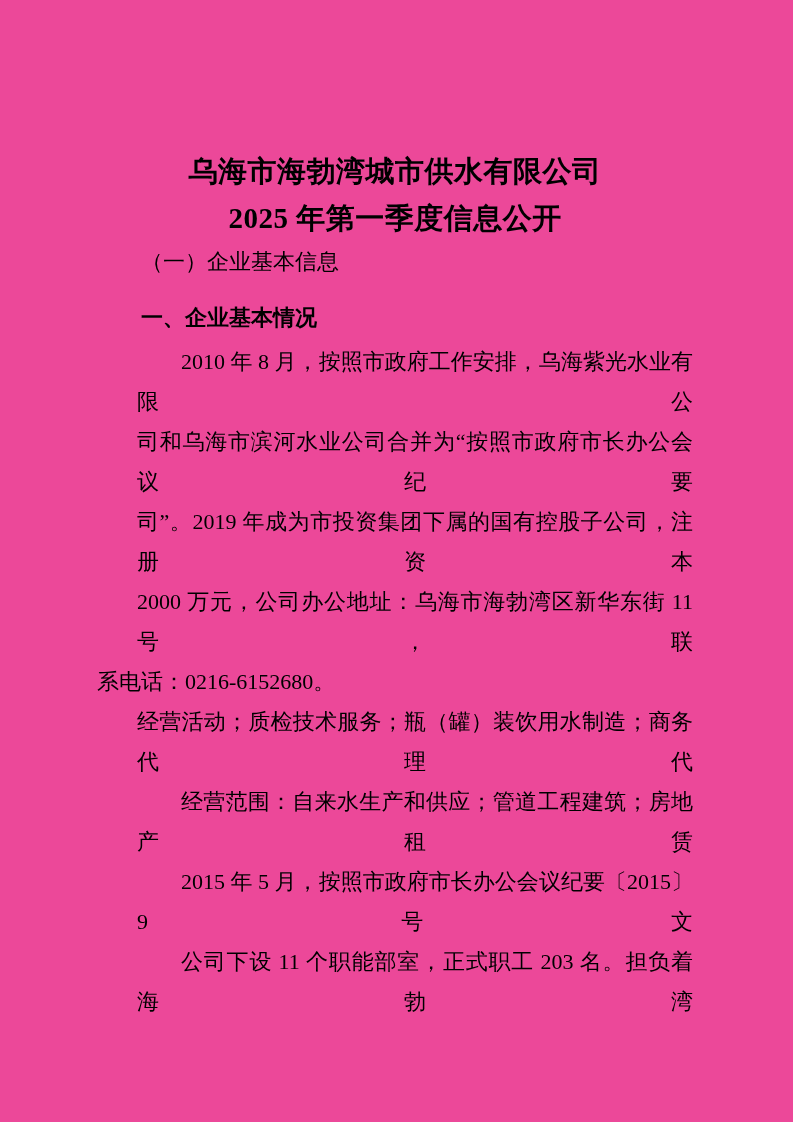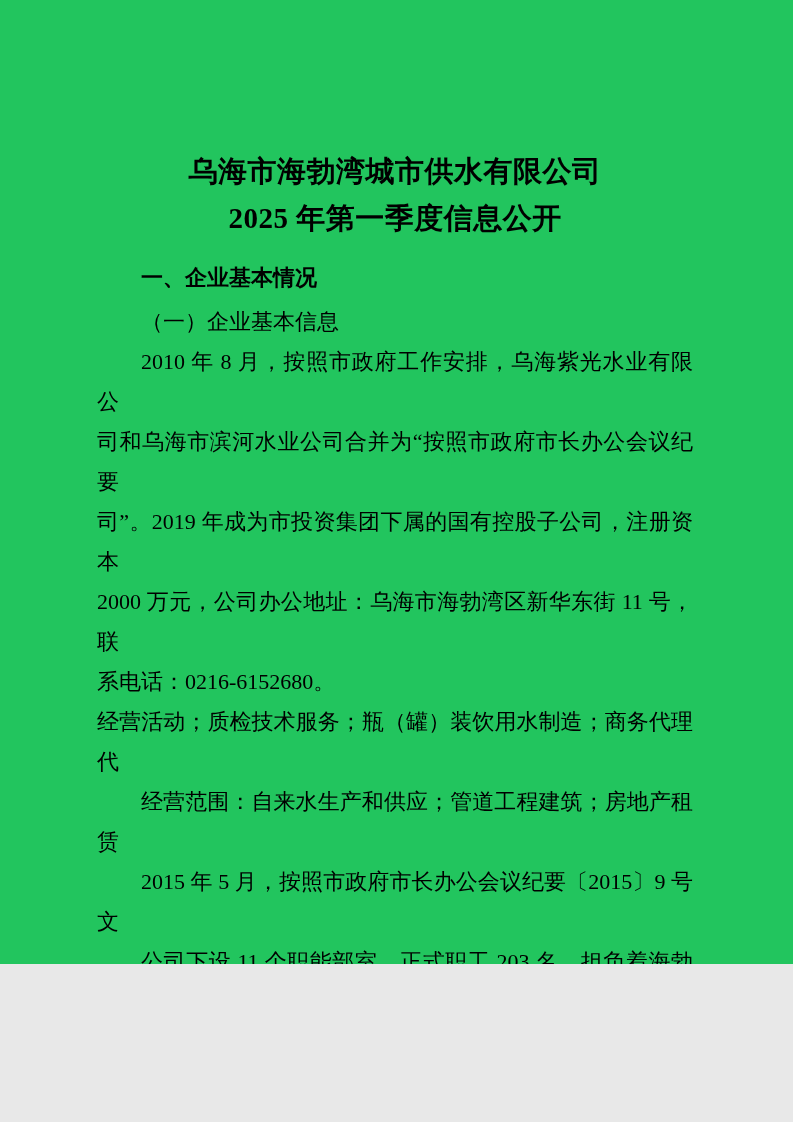--- a/index.html
+++ b/index.html
@@ -3,23 +3,23 @@
 <meta charset="utf-8">
 <style>
   html, body {
     margin: 0;
     padding: 0;
     background: #e8e8e8;
   }
   .page {
     position: relative;
     width: 793px;
-    height: 964px;
+    height: 1122px;
     margin: 0 auto;
-    background: #22c55e;
+    background: #ec4899;
     box-sizing: border-box;
     padding: 148px 100px 0 97px;
     color: #000000;
     font-family: "Liberation Serif", "DejaVu Serif", serif;
     overflow: hidden;
   }
   .doc-title {
     font-size: 29px;
     font-weight: bold;
     line-height: 47px;
@@ -28,20 +28,21 @@
   }
   .line {
     font-size: 22px;
     line-height: 40px;
     text-align: left;
   }
   .line.justify {
     text-align: justify;
     text-align-last: justify;
     text-justify: inter-character;
+    margin-left: 40px;
   }
   .line.indent {
     text-indent: 44px;
   }
   .line.h1 {
     font-family: "Liberation Sans", "DejaVu Sans", sans-serif;
     font-weight: bold;
     margin-top: 16px;
     margin-bottom: 4px;
   }
@@ -51,22 +52,22 @@
 </style>
 </head>
 <body>
 
 <div class="page">
   <div class="doc-title">
     <div>乌海市海勃湾城市供水有限公司</div>
     <div>2025 年第一季度信息公开</div>
   </div>
   <div id="body-lines">
+      <div class="line h2 indent">（一）企业基本信息</div>
       <div class="line h1 indent">一、企业基本情况</div>
-      <div class="line h2 indent">（一）企业基本信息</div>
       <div class="line body indent justify">2010 年 8 月，按照市政府工作安排，乌海紫光水业有限公</div>
       <div class="line body justify">司和乌海市滨河水业公司合并为“按照市政府市长办公会议纪要</div>
       <div class="line body justify">司”。2019 年成为市投资集团下属的国有控股子公司，注册资本</div>
       <div class="line body justify">2000 万元，公司办公地址：乌海市海勃湾区新华东街 11 号，联</div>
       <div class="line body">系电话：0216-6152680。</div>
       <div class="line body justify">经营活动；质检技术服务；瓶（罐）装饮用水制造；商务代理代</div>
       <div class="line body indent justify">经营范围：自来水生产和供应；管道工程建筑；房地产租赁</div>
       <div class="line body indent justify">2015 年 5 月，按照市政府市长办公会议纪要〔2015〕9 号文</div>
       <div class="line body indent justify">公司下设 11 个职能部室，正式职工 203 名。担负着海勃湾</div>
     </div>

